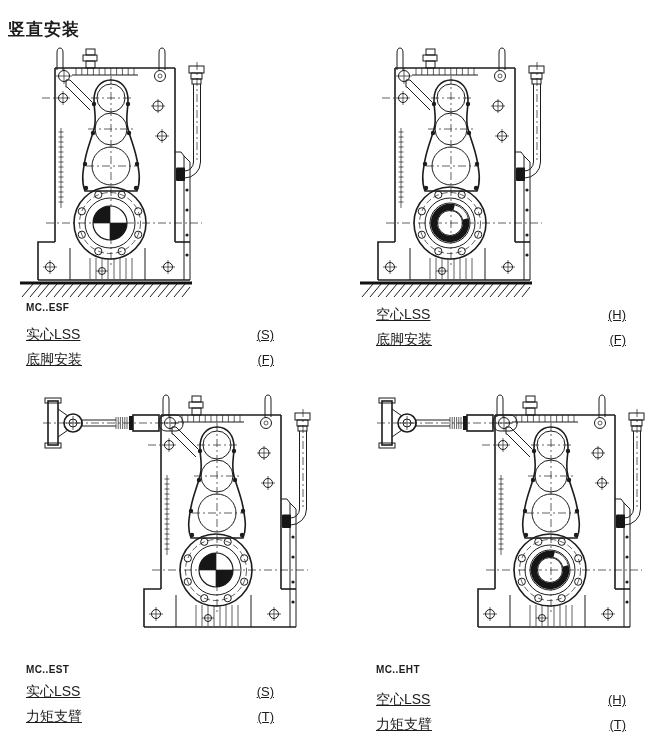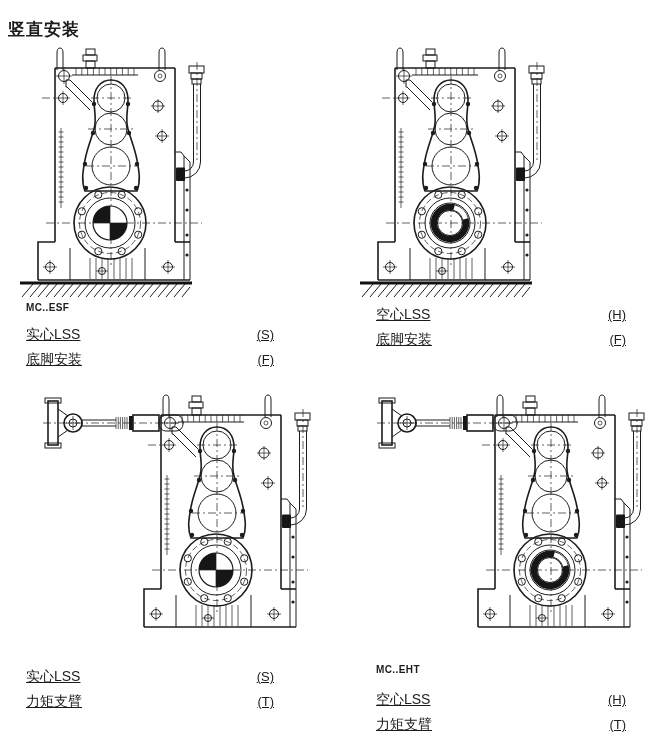--- a/index.html
+++ b/index.html
@@ -339,20 +339,21 @@
       <g transform="translate(146,2)">
         <use href="#gb-body"></use>
         <use href="#gb-ground" class="mount-foot" style="display: none;"></use>
         <use href="#gb-torque" class="mount-torque"></use>
         <use href="#gb-shaft-solid" class="shaft-solid"></use>
         <use href="#gb-shaft-hollow" class="shaft-hollow" style="display: none;"></use>
       </g>
     </svg>
   </figure>
   <div class="caption" style="left:26px;top:664px;width:248px">
+    <div class="cap-code" style="margin-bottom:4px">MC..EST</div>
     <div class="cap-row">
       <span>实心LSS</span>
       <span class="letter">(S)</span>
     </div>
     <div class="cap-row">
       <span>力矩支臂</span>
       <span class="letter">(T)</span>
     </div>
   </div>
 

